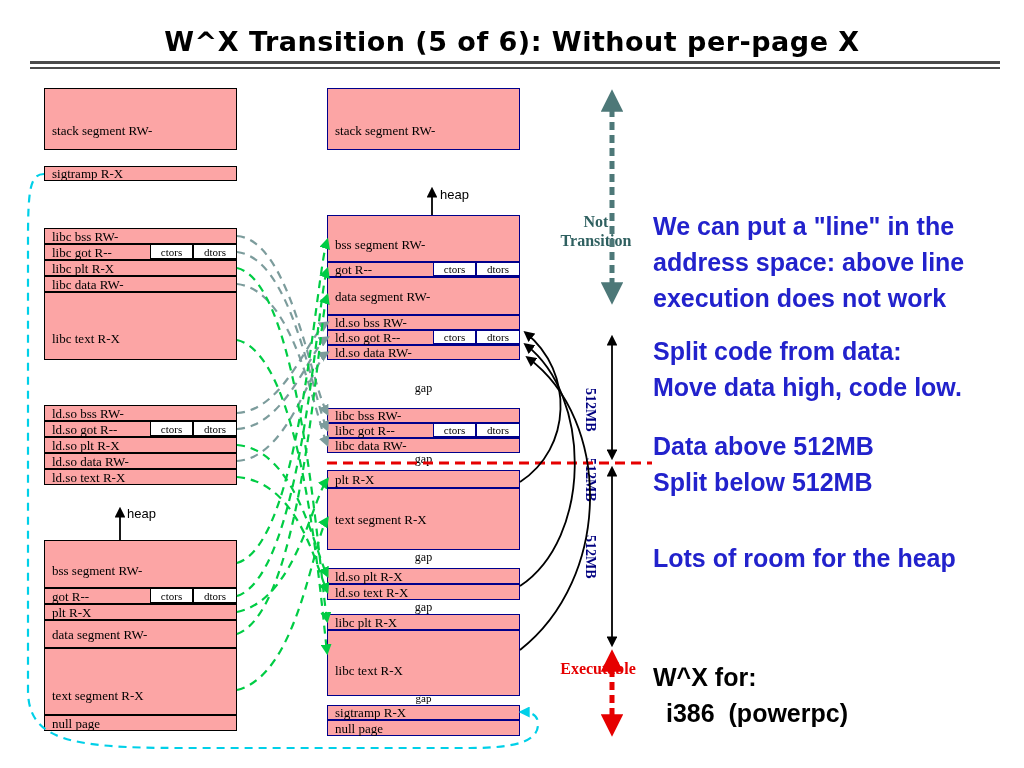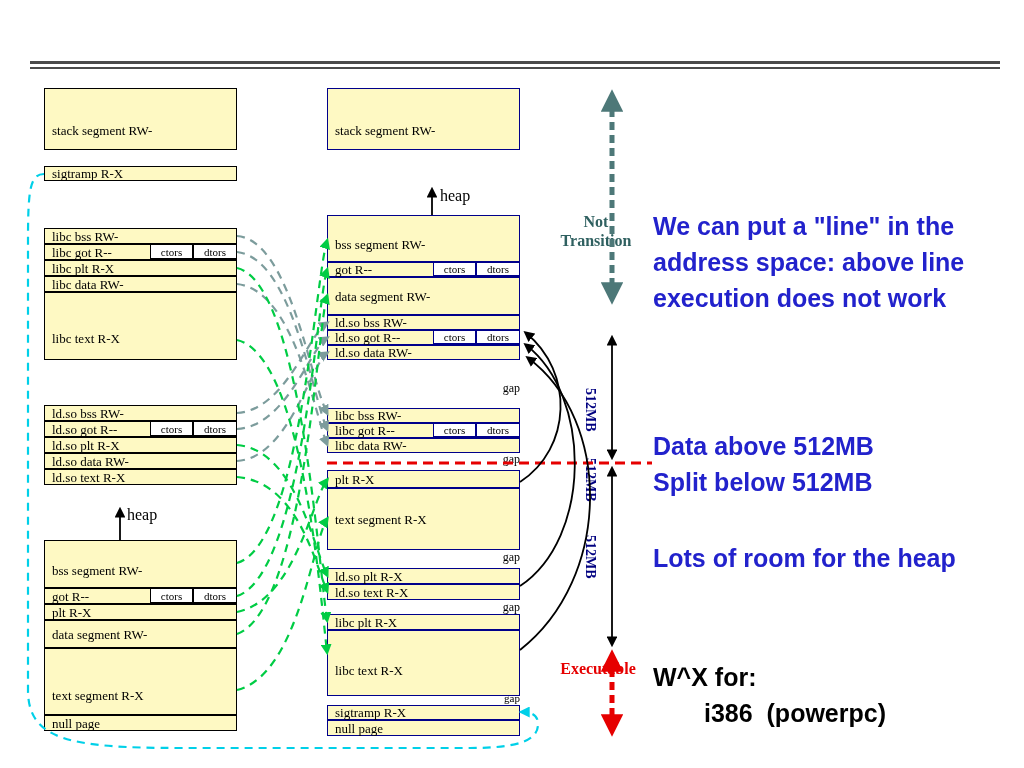--- a/index.html
+++ b/index.html
@@ -1,27 +1,27 @@
 <!DOCTYPE html>
 <html style="--note-blue: #2222cc; --mid-border: #00008b; --not-exec-teal: #2f6060; --exec-red: #e60000; --mb-navy: #000080; --arrow-teal: #4d7878; --dash-slate: #7c9c9c; --dash-green: #00cc44; --dash-cyan: #00d0e8;"><head>
 <meta charset="utf-8">
 <style>
   *{margin:0;padding:0;box-sizing:border-box}
   html,body{width:1024px;height:768px;background:#fff;overflow:hidden}
   body{position:relative;font-family:"Liberation Sans",sans-serif}
   .slide{position:absolute;inset:0}
   .title{position:absolute;top:26px;left:0;width:100%;text-align:center;font-size:27px;font-weight:bold;letter-spacing:.5px;color:#000;font-family:"DejaVu Sans",sans-serif}
   .rule{position:absolute;top:61px;left:30px;width:970px;height:8px;border-top:3px solid #4a4a4a;border-bottom:2px solid #4a4a4a}
-  .bx{position:absolute;background:#fef9c3;border:1.5px solid #000;display:flex;align-items:center;padding-left:7px;font-family:"Liberation Serif",serif;font-size:13px;color:#000;line-height:1;z-index:2}
+  .bx{position:absolute;background:#fca5a5;border:1.5px solid #000;display:flex;align-items:center;padding-left:7px;font-family:"Liberation Serif",serif;font-size:13px;color:#000;line-height:1;z-index:2}
   .bx.blue{border-color:var(--mid-border,#00008b)}
   .bx.bottom{align-items:flex-end}
   .sub{position:absolute;background:#fff;border:1px solid #000;display:flex;align-items:center;justify-content:center;font-family:"Liberation Serif",serif;font-size:11px;color:#000;z-index:3}
   .sub.blue{border-color:var(--mid-border,#00008b)}
-  .gap{position:absolute;left:327px;width:193px;text-align:right;font-family:"Liberation Serif",serif;font-size:12px;color:#000;z-index:2}
-  .heap-label{position:absolute;font-family:Liberation Serif, serif;font-size:16px;color:#000}
+  .gap{position:absolute;left:327px;width:193px;text-align:center;font-family:"Liberation Serif",serif;font-size:12px;color:#000;z-index:2}
+  .heap-label{position:absolute;font-family:Liberation Sans, sans-serif;font-size:13px;color:#000}
   .note{position:absolute;left:653px;font-family:"Liberation Sans",sans-serif;font-size:25px;font-weight:bold;line-height:36px;color:var(--note-blue,#2222cc);white-space:pre}
   .note.black{color:#000}
   .ann-notexec{position:absolute;left:550px;top:212px;width:92px;text-align:center;font-family:"Liberation Serif",serif;font-size:16px;font-weight:bold;color:var(--not-exec-teal,#2f6060);white-space:pre-line;line-height:19px;z-index:4}
   .ann-exec{position:absolute;left:552px;top:660px;width:92px;text-align:center;font-family:"Liberation Serif",serif;font-size:16px;font-weight:bold;color:var(--exec-red,#e00000);z-index:4}
   .mb{position:absolute;left:598px;font-family:"Liberation Serif",serif;font-size:14px;font-weight:bold;color:var(--mb-navy,#000080);transform:rotate(90deg);transform-origin:0 0;white-space:nowrap;z-index:4}
   svg.overlay{position:absolute;inset:0;pointer-events:none;z-index:5}
   .ln{fill:none}
   .teal-big{stroke:var(--arrow-teal,#4d7878);stroke-width:5;stroke-dasharray:8 5}
   .red-big{stroke:var(--exec-red,#e00000);stroke-width:5;stroke-dasharray:8 5}
   .red-h{stroke:var(--exec-red,#e00000);stroke-width:3;stroke-dasharray:10 6}
@@ -35,20 +35,21 @@
   .f-black{fill:#000}
   .f-slate{fill:var(--dash-slate,#7c9c9c)}
   .f-green{fill:var(--dash-green,#00cc44)}
   .f-cyan{fill:var(--dash-cyan,#00d0e8)}
 </style>
 </head>
 <body>
 
 <div class="slide">
 
+  <div class="title">W^X Transition (5 of 6): Without per-page X</div>
   <div class="rule"></div>
 
   <div class="bx bottom" style="left:44px;top:88px;width:193px;height:62px;padding-bottom:12px">stack segment RW-</div>
   <div class="bx" style="left:44px;top:166px;width:193px;height:15px">sigtramp R-X</div>
 
   <div class="bx" style="left:44px;top:228px;width:193px;height:16px">libc bss RW-</div>
   <div class="bx" style="left:44px;top:244px;width:193px;height:16px">libc got R--</div>
   <div class="sub" style="left:150px;top:244px;width:43px;height:15px">ctors</div>
   <div class="sub" style="left:193px;top:244px;width:44px;height:15px">dtors</div>
   <div class="bx" style="left:44px;top:260px;width:193px;height:16px">libc plt R-X</div>
@@ -119,25 +120,27 @@
   <div class="ann-notexec">Not
 Transition</div>
   <span class="mb" style="top:388px">512MB</span>
   <span class="mb" style="top:458px">512MB</span>
   <span class="mb" style="top:535px">512MB</span>
   <div class="ann-exec">Executable</div>
 
   <div class="note" style="top:208px">We can put a "line" in the
 address space: above line
 execution does not work</div>
+  <div class="note" style="top:333px">Split code from data:
+Move data high, code low.</div>
   <div class="note" style="top:428px">Data above 512MB
 Split below 512MB</div>
   <div class="note black" style="top:659px">W^X for:</div>
   <div class="note" style="top:540px">Lots of room for the heap</div>
-  <div class="note black" style="top:695px;left:704px">i386  (powerpc)</div>
+  <div class="note black" style="top:695px;left:666px">i386  (powerpc)</div>
 
   <svg class="overlay" width="1024" height="768" viewBox="0 0 1024 768">
     <defs>
       <marker id="ah-teal" viewBox="0 0 10 10" refX="7" refY="5" markerWidth="4.5" markerHeight="4.5" orient="auto-start-reverse">
           <path d="M0 0L10 5L0 10z" class="f-teal"></path>
         </marker>
       <marker id="ah-red" viewBox="0 0 10 10" refX="7" refY="5" markerWidth="4.5" markerHeight="4.5" orient="auto-start-reverse">
           <path d="M0 0L10 5L0 10z" class="f-red"></path>
         </marker>
       <marker id="ah-black" viewBox="0 0 10 10" refX="7" refY="5" markerWidth="6" markerHeight="6" orient="auto-start-reverse">

